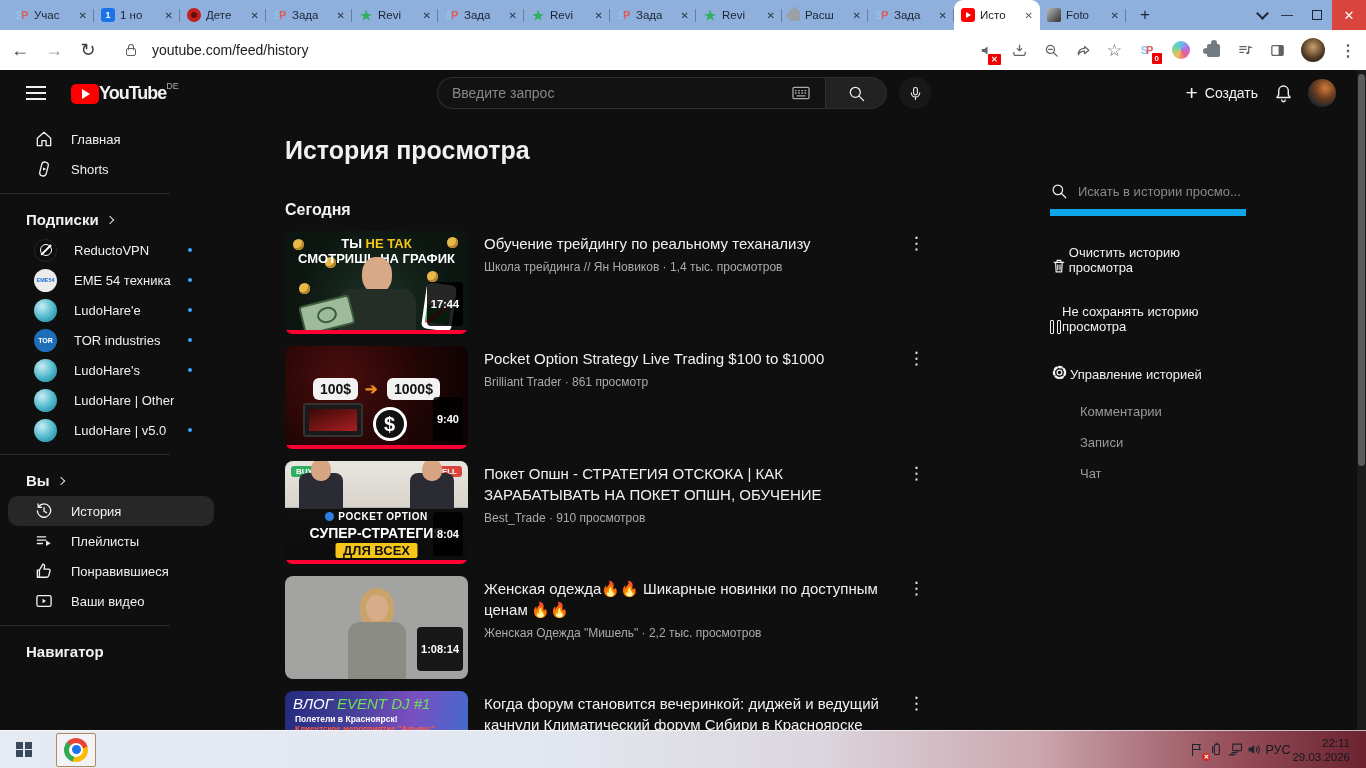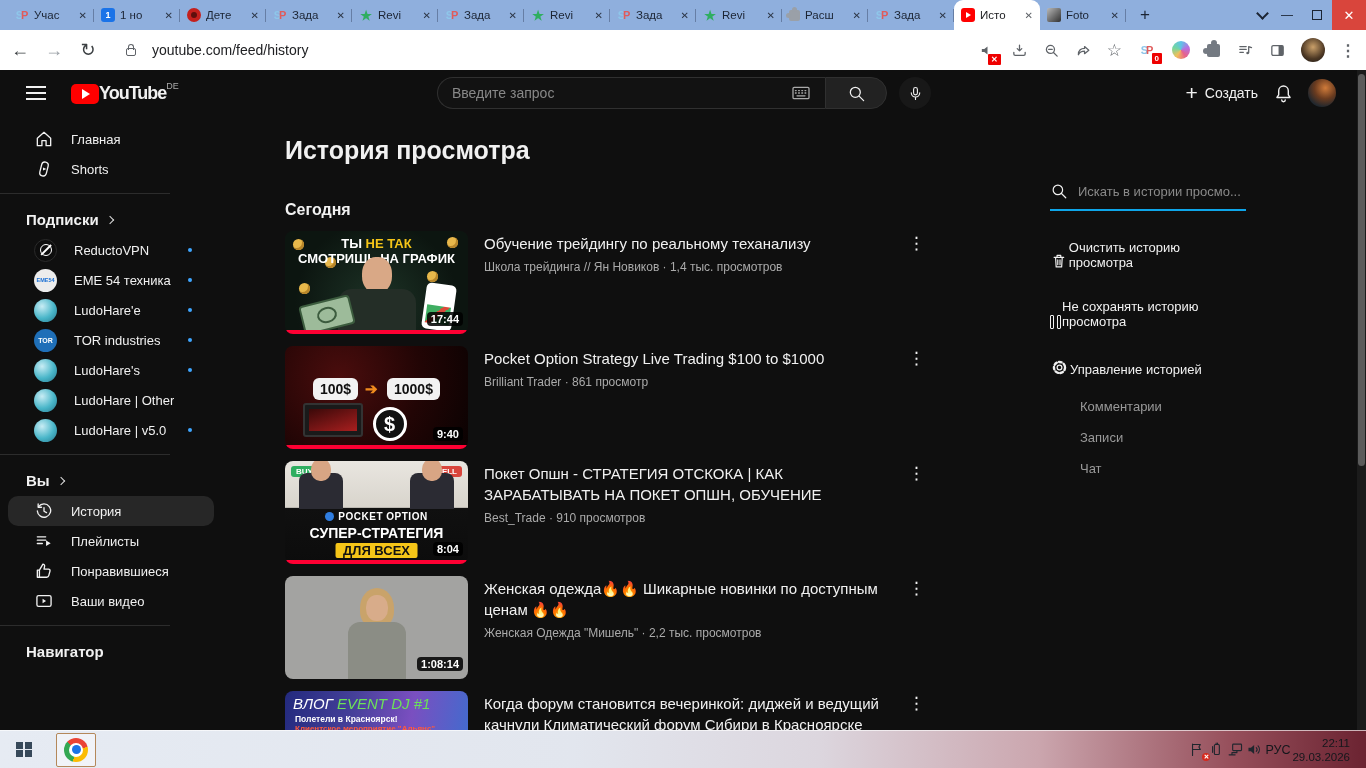--- a/index.html
+++ b/index.html
@@ -93,21 +93,21 @@
   .bluedot{width:4px;height:4px;border-radius:50%;background:#3ea6ff;margin-left:auto;margin-right:22px}
   .glabel{white-space:nowrap;overflow:hidden}
 
   
   .main{position:absolute;left:285px;top:46px;width:648px}
   .pagetitle{font-size:25px;font-weight:bold;margin-top:20px}
   .daylabel{font-size:16px;font-weight:bold;margin-top:36px}
   .vrow{display:flex;gap:16px;margin-top:12px;position:relative}
   .vrow:first-of-type{margin-top:22px}
   .thumb{width:183px;height:103px;border-radius:8px;overflow:hidden;position:relative;flex:none}
-  .dur{position:absolute;right:5px;bottom:8px;background:rgba(0,0,0,.85);color:#fff;font-size:11px;font-weight:bold;padding:1px 4px;border-radius:4px;z-index:3}
+  .dur{position:absolute;right:5px;bottom:8px;background:rgba(0,0,0,.85);color:#fff;font-size:11px;font-weight:bold;padding:16px 4px;border-radius:4px;z-index:3}
   .prog{position:absolute;left:0;bottom:0;height:4px;width:100%;background:#f03;z-index:2}
   .vinfo{flex:1;padding-top:2px;padding-right:30px}
   .vtitle{font-size:15px;font-weight:500;line-height:21px;color:#f1f1f1}
   .vmeta{font-size:12px;color:#aaa;margin-top:6px}
   .vkebab{position:absolute;right:8px;top:2px;color:#f1f1f1;font-size:17px}
 
   
   .th1{background:radial-gradient(circle at 50% 70%,#1d3326,#0c1510 70%)}
   .th1 .hl{position:absolute;top:5px;left:0;right:0;text-align:center;font-weight:800;font-size:13px;line-height:15px;color:#fff}
   .th1 .hl .yel{color:#f5c518}
@@ -142,21 +142,21 @@
   .th4 .face2{position:absolute;left:50%;top:19px;width:22px;height:26px;margin-left:-11px;border-radius:46%;background:#d8ac8a}
   .th4 .body2{position:absolute;left:50%;top:46px;width:58px;height:60px;margin-left:-29px;border-radius:12px 12px 0 0;background:#8b8d85}
   .th5{background:linear-gradient(100deg,#232a7e,#454099 35%,#7a4fc0 65%,#3a6fd0)}
   .th5 .t1{position:absolute;top:4px;left:8px;font-size:15px;font-weight:400;font-style:italic;color:#fff}
   .th5 .t1 .grn{color:#6de05a}
   .th5 .t2{position:absolute;top:23px;left:10px;font-size:8.5px;font-weight:bold;color:#fff}
   .th5 .t3{position:absolute;top:33px;left:10px;font-size:8px;font-weight:bold;color:#ff5a3c}
 
   
   .hpanel{position:absolute;left:1050px;top:112px;width:196px;font-size:13px}
-  .hsearch{display:flex;align-items:center;gap:10px;padding-bottom:9px;border-bottom:2px solid #0ea5e9}
+  .hsearch{display:flex;align-items:center;gap:10px;padding-bottom:9px;border-bottom:7px solid #0ea5e9}
   .hsearch input{flex:1;background:transparent;border:none;outline:none;color:#f1f1f1;font-size:13px;font-family:"Liberation Sans",sans-serif;min-width:0}
   .hsearch input::placeholder{color:#8a8a8a}
   .hact{display:flex;align-items:flex-end;gap:1px;margin-top:29px}
   .hact span{font-size:13px}
   .pausei{display:flex;gap:3px}
   .pausei i{width:4px;height:14px;border:1.6px solid #f1f1f1;border-radius:1px}
   .hsub{margin:22px 0 0 30px;color:#999}
   .hsub div{margin-bottom:16px}
 
   

